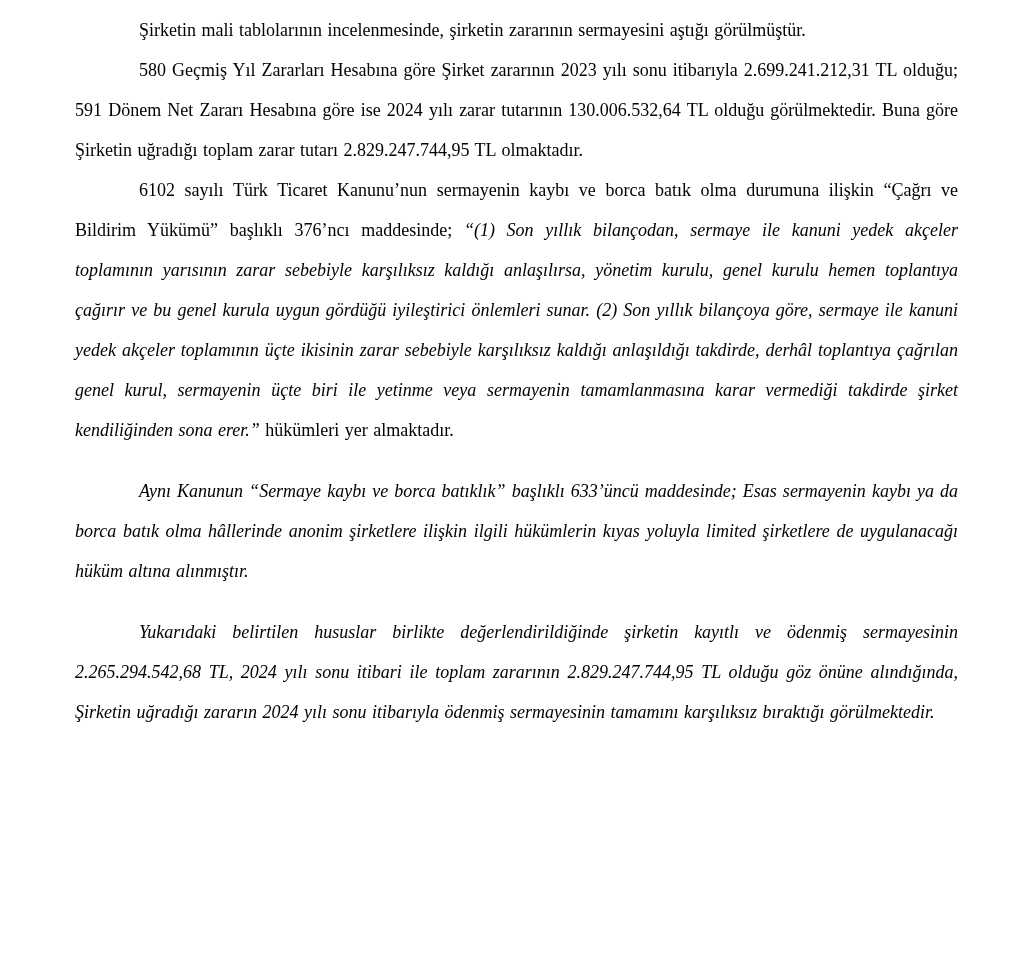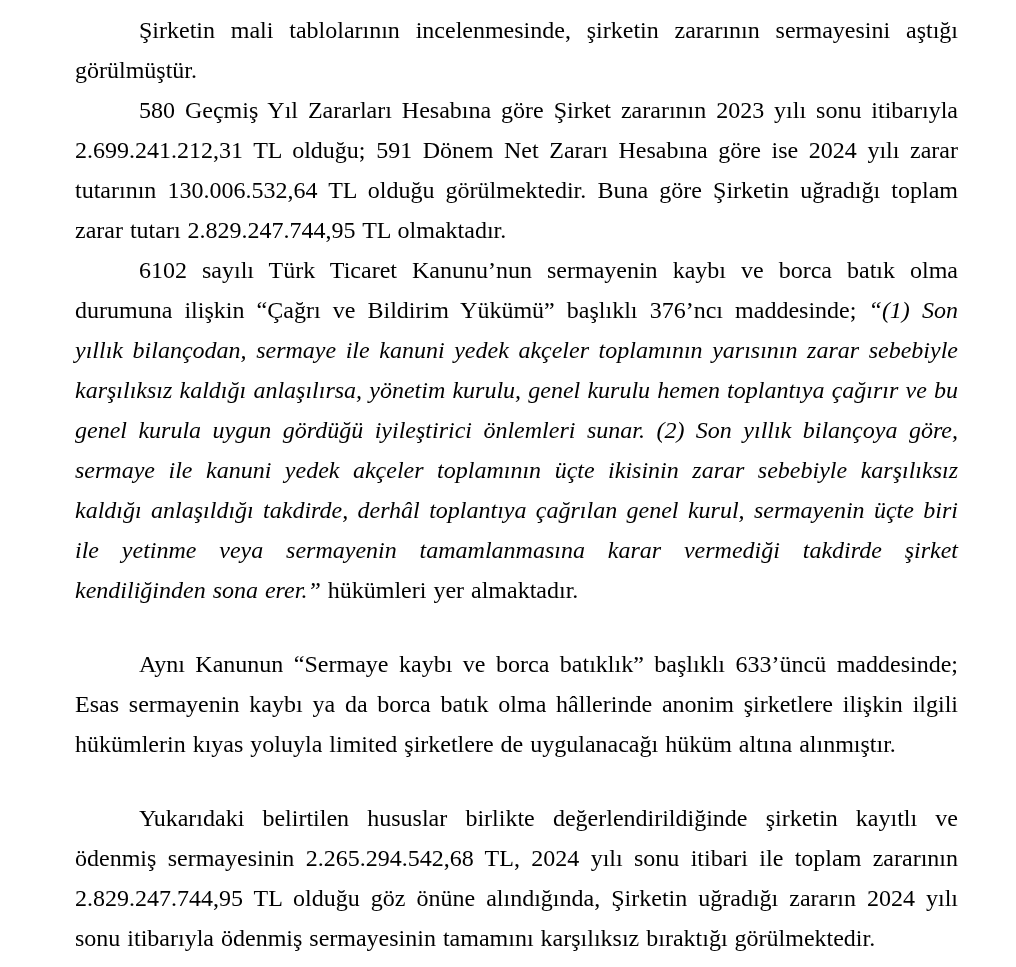--- a/index.html
+++ b/index.html
@@ -12,35 +12,36 @@
     width: 1016px;
     height: 967px;
     box-sizing: border-box;
     background: #ffffff;
     overflow: hidden;
   }
   .doc-body {
     box-sizing: border-box;
     padding: 10px 58px 0 75px;
     font-family: "Liberation Serif", "DejaVu Serif", serif;
-    font-size: 24px;
+    font-size: 18px;
     line-height: 40px;
     color: #000000;
     text-align: justify;
     hyphens: none;
     -webkit-hyphens: none;
     word-spacing: 1px;
   }
   .doc-body p {
     margin: 0;
     padding: 0;
     text-indent: 64px;
   }
   .doc-body p.spaced {
-    margin-top: 34px;
+    margin-top: 21px;
+    font-style: italic;
   }
   .doc-body em {
   }
 </style>
 </head>
 <body>
 
 <div class="page" style="background: rgb(255, 255, 255);">
   <div class="doc-body" id="doc-body" style="color: rgb(0, 0, 0);">
       <p><span>Şirketin mali tablolarının incelenmesinde, şirketin zararının sermayesini aştığı görülmüştür.</span></p>

